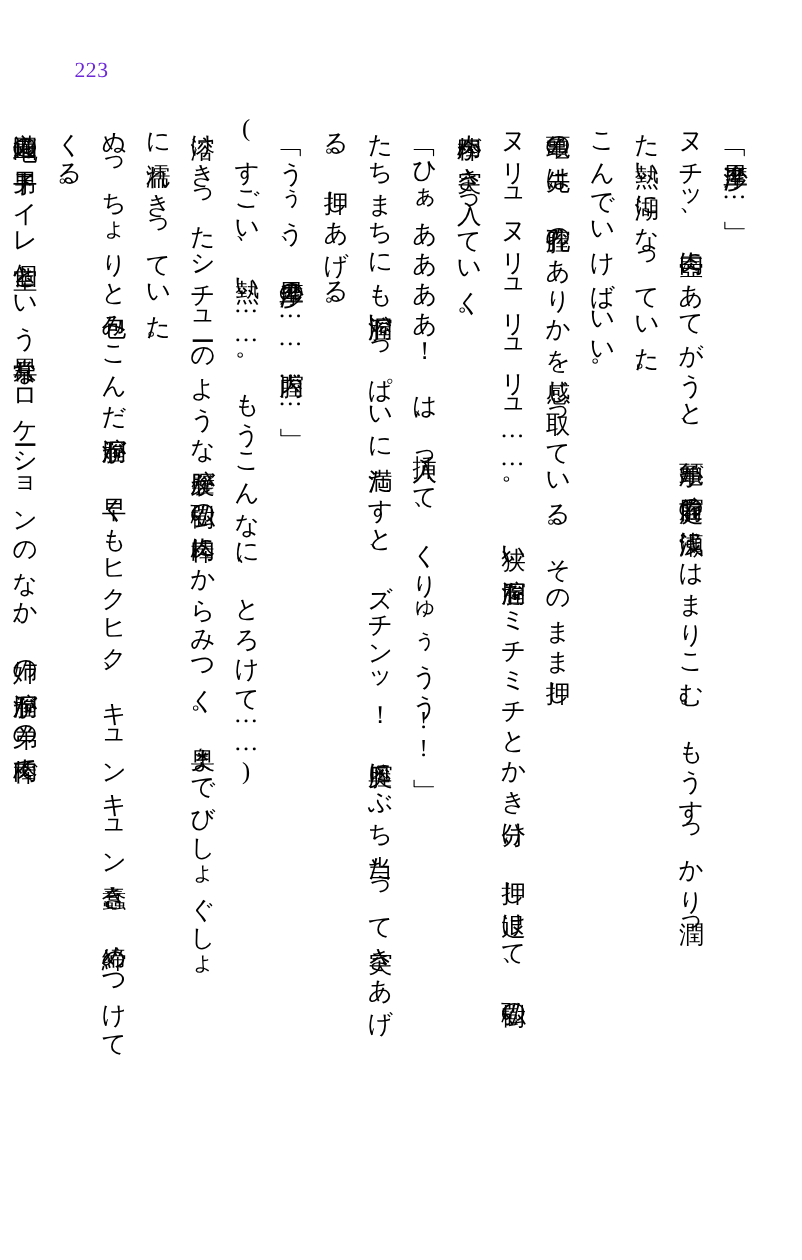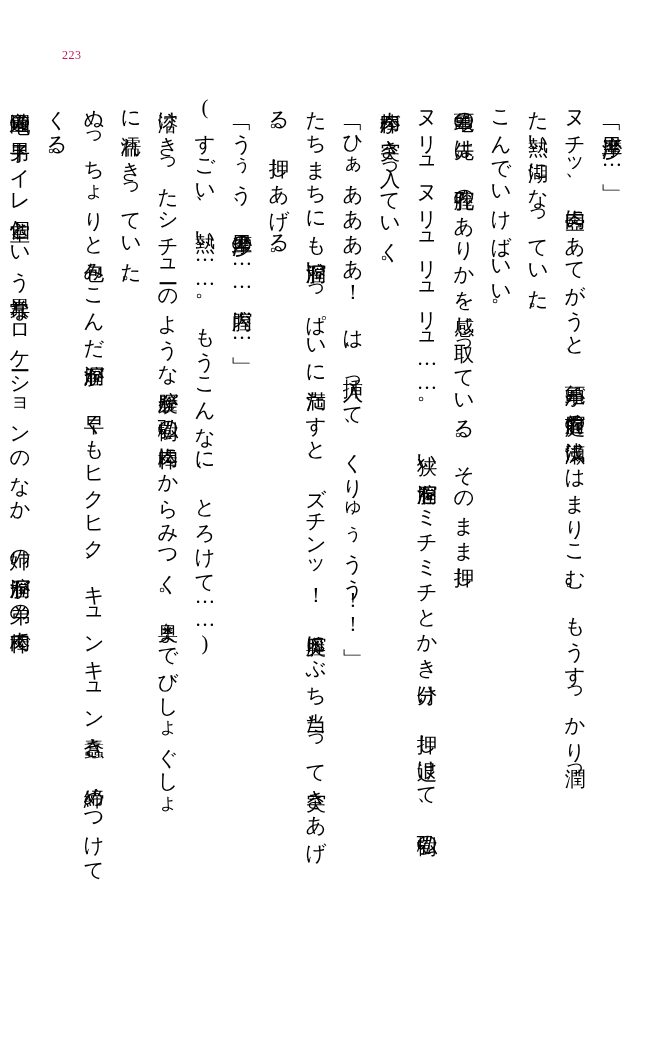--- a/index.html
+++ b/index.html
@@ -23,23 +23,23 @@
     width: 668px;
     height: 1050px;
     background: #ffffff;
   }
 
   
   #page-number {
     position: absolute;
     left: 62px;
     top: 48px;
-    font-size: 12px;
+    font-size: 18px;
     letter-spacing: 0.5px;
-    color: #be185d;
+    color: #6d28d9;
     font-family: "Liberation Serif", "DejaVu Serif", serif;
   }
 
   
   #text-block {
     position: absolute;
     top: 96px;
     left: 38px;
     width: 592px;
     height: 912px;

